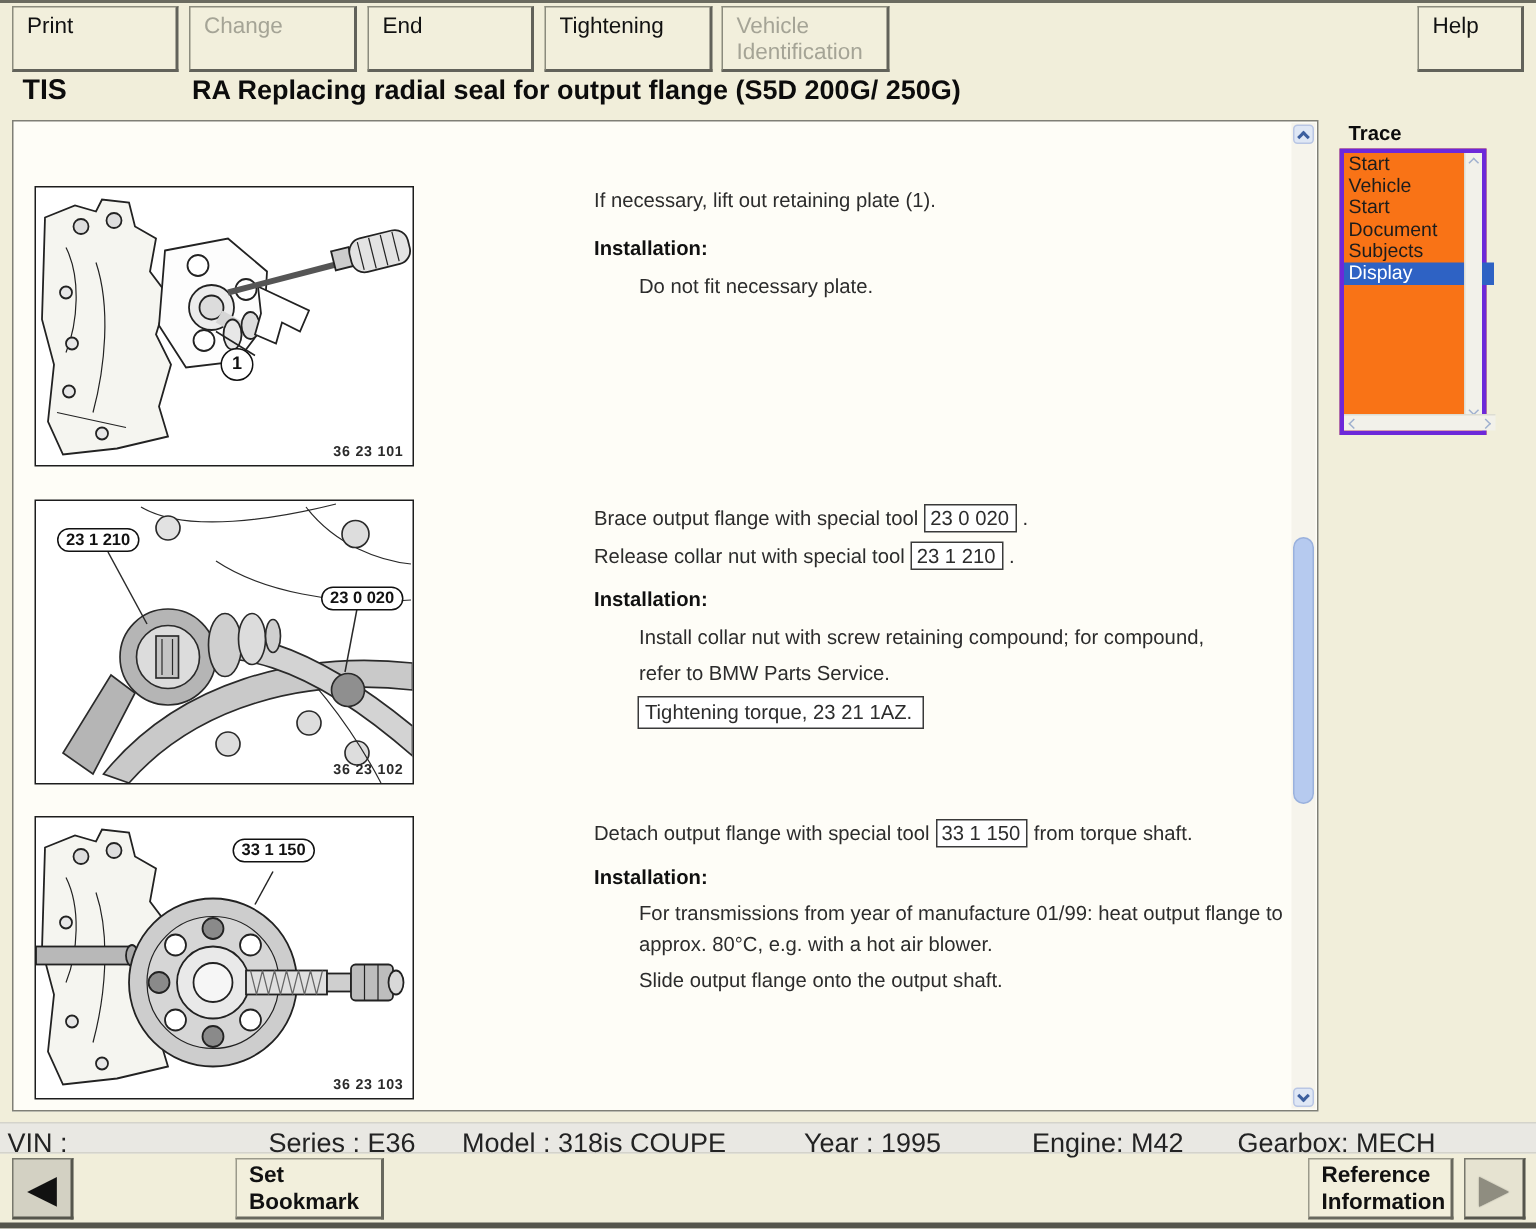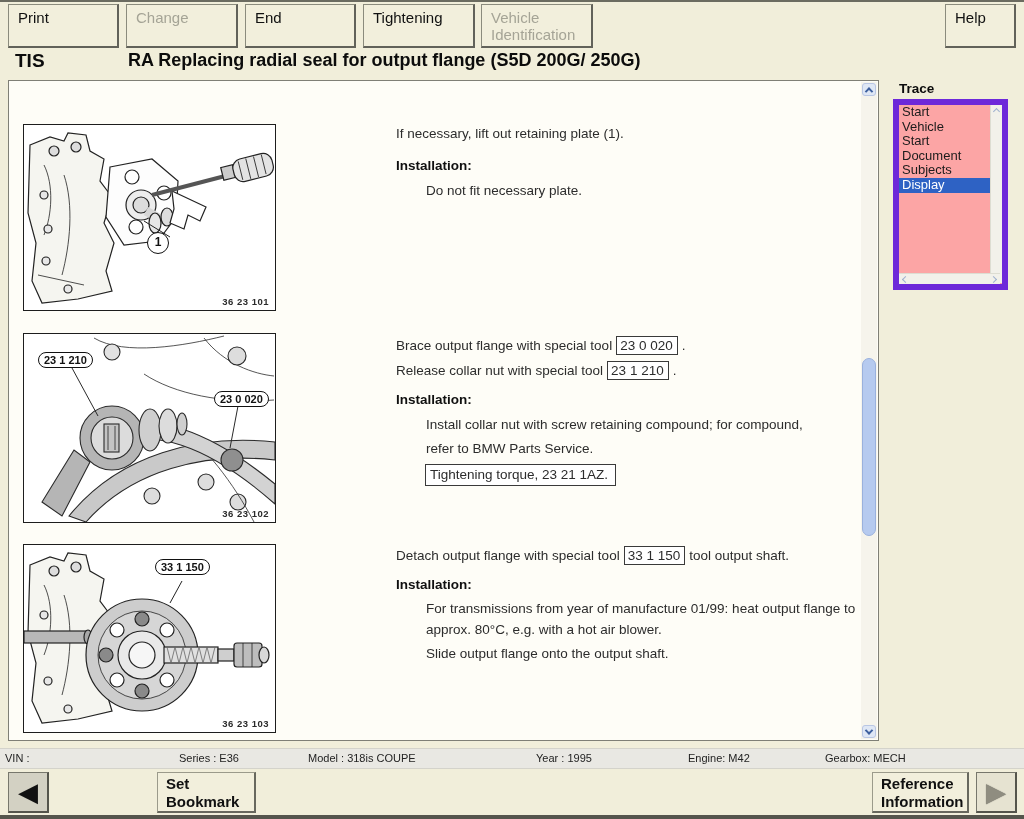--- a/index.html
+++ b/index.html
@@ -91,22 +91,22 @@
   .chev-up { width:6px; height:6px; border-left:2px solid #3d5f9e; border-top:2px solid #3d5f9e; transform:rotate(45deg) translate(1px,1px); }
   .chev-down { width:6px; height:6px; border-left:2px solid #3d5f9e; border-top:2px solid #3d5f9e; transform:rotate(225deg) translate(1px,1px); }
   .sb-thumb {
     position:absolute; left:1px; top:276px; width:14px; height:178px;
     background:#b6caef; border:1px solid #9ab1dd; border-radius:7px; cursor:grab;
   }
 
   
   .trace-header { position:absolute; left:899px; top:81px; font-size:13.5px; font-weight:bold; color:#0c0c0c; }
   .trace-box {
-    position:absolute; left:893px; top:99px; width:115px; height:191px;
-    background:#fca5a5; border:6px solid #6d28d9;
+    position:absolute; left:893px; top:99px; width:98px; height:191px;
+    background:#f97316; border:3px solid #6d28d9;
   }
   .trace-item {
     position:relative; height:14.6px; line-height:14.6px;
     font-size:13px; color:#1c1c1c; padding-left:3px;
     width:100px; cursor:pointer; white-space:nowrap; overflow:hidden;
   }
   .trace-item.selected { background:#2e62c4; color:#fff; }
   .trace-vsb {
     position:absolute; right:0; top:0; width:12px; height:178px;
     background:#f2f1ea; border-left:1px solid #ddddd2;
@@ -119,21 +119,21 @@
   .mc-up    { transform:rotate(45deg);  left:3px; top:4px; }
   .mc-down  { transform:rotate(225deg); left:3px; bottom:4px; }
   .mc-left  { transform:rotate(-45deg); left:4px; top:3px; }
   .mc-right { transform:rotate(135deg); right:4px; top:3px; }
 
   
   .status-bar {
     position:absolute; left:0; top:748px; width:1024px; height:21px;
     background:#e9e8e3; border-top:1px solid #d4d3cb; border-bottom:1px solid #d4d3cb;
   }
-  .status-item { position:absolute; top:3px; font-size:11px; color:#23232 3; color:#232323; white-space:nowrap; }
+  .status-item { position:absolute; top:3px; font-size:18px; color:#23232 3; color:#232323; white-space:nowrap; }
 
   
   .nav-btn {
     position:absolute; top:772px; width:41px; height:41px;
     border:1px solid #77776c; border-right:2px solid #55554c; border-bottom:2px solid #55554c;
     display:flex; align-items:center; justify-content:center; cursor:pointer;
   }
   .nav-btn.back { left:8px; background:#d3d1c3; }
   .nav-btn.fwd { left:976px; background:#e6e3d1; }
   .tri { font-size:26px; line-height:1; }
@@ -293,21 +293,21 @@
       <span>.</span>
     </div>
     <div class="inst" style="left:387px;top:311px;">Installation:</div>
     <div class="note" style="left:417px;top:336px;">Install collar nut with screw retaining compound; for compound,</div>
     <div class="note" style="left:417px;top:360px;">refer to BMW Parts Service.</div>
     <div class="torque-box" style="left:416px;top:383px;">Tightening torque, 23 21 1AZ.</div>
 
     <div class="sent" style="left:387px;top:465px;">
       <span>Detach output flange with special tool</span>
       <span class="box-link">33 1 150</span>
-      <span>tool output shaft.</span>
+      <span>from torque shaft.</span>
     </div>
     <div class="inst" style="left:387px;top:496px;">Installation:</div>
     <div class="note" style="left:417px;top:520px;">For transmissions from year of manufacture 01/99: heat output flange to</div>
     <div class="note" style="left:417px;top:541px;">approx. 80°C, e.g. with a hot air blower.</div>
     <div class="note" style="left:417px;top:565px;">Slide output flange onto the output shaft.</div>
 
     <div class="v-scrollbar">
       <div class="sb-arrow up">
           <span class="chev-up"></span>
         </div>

